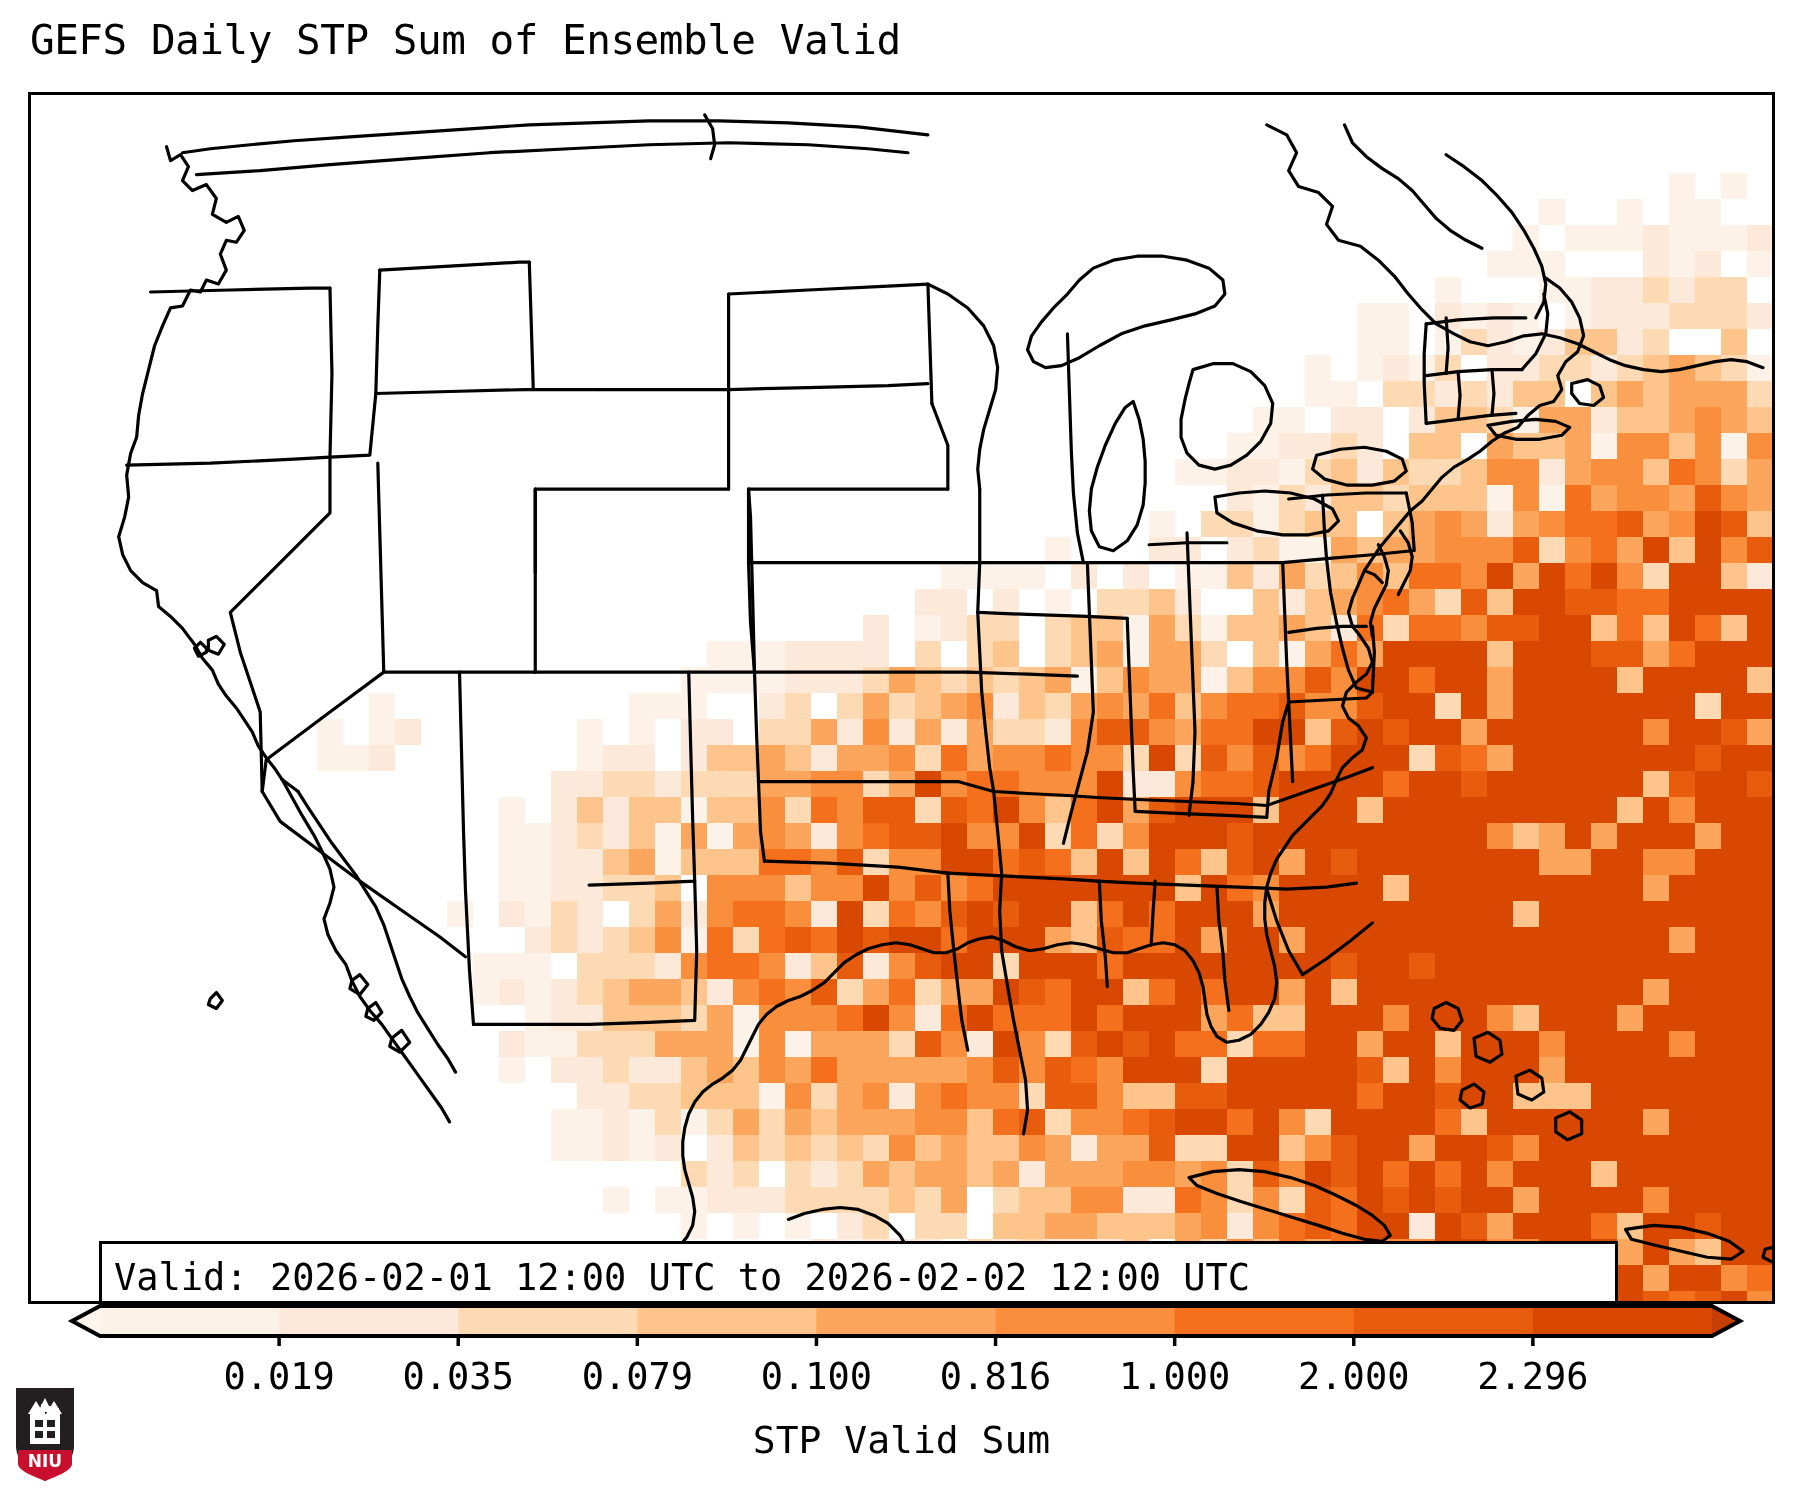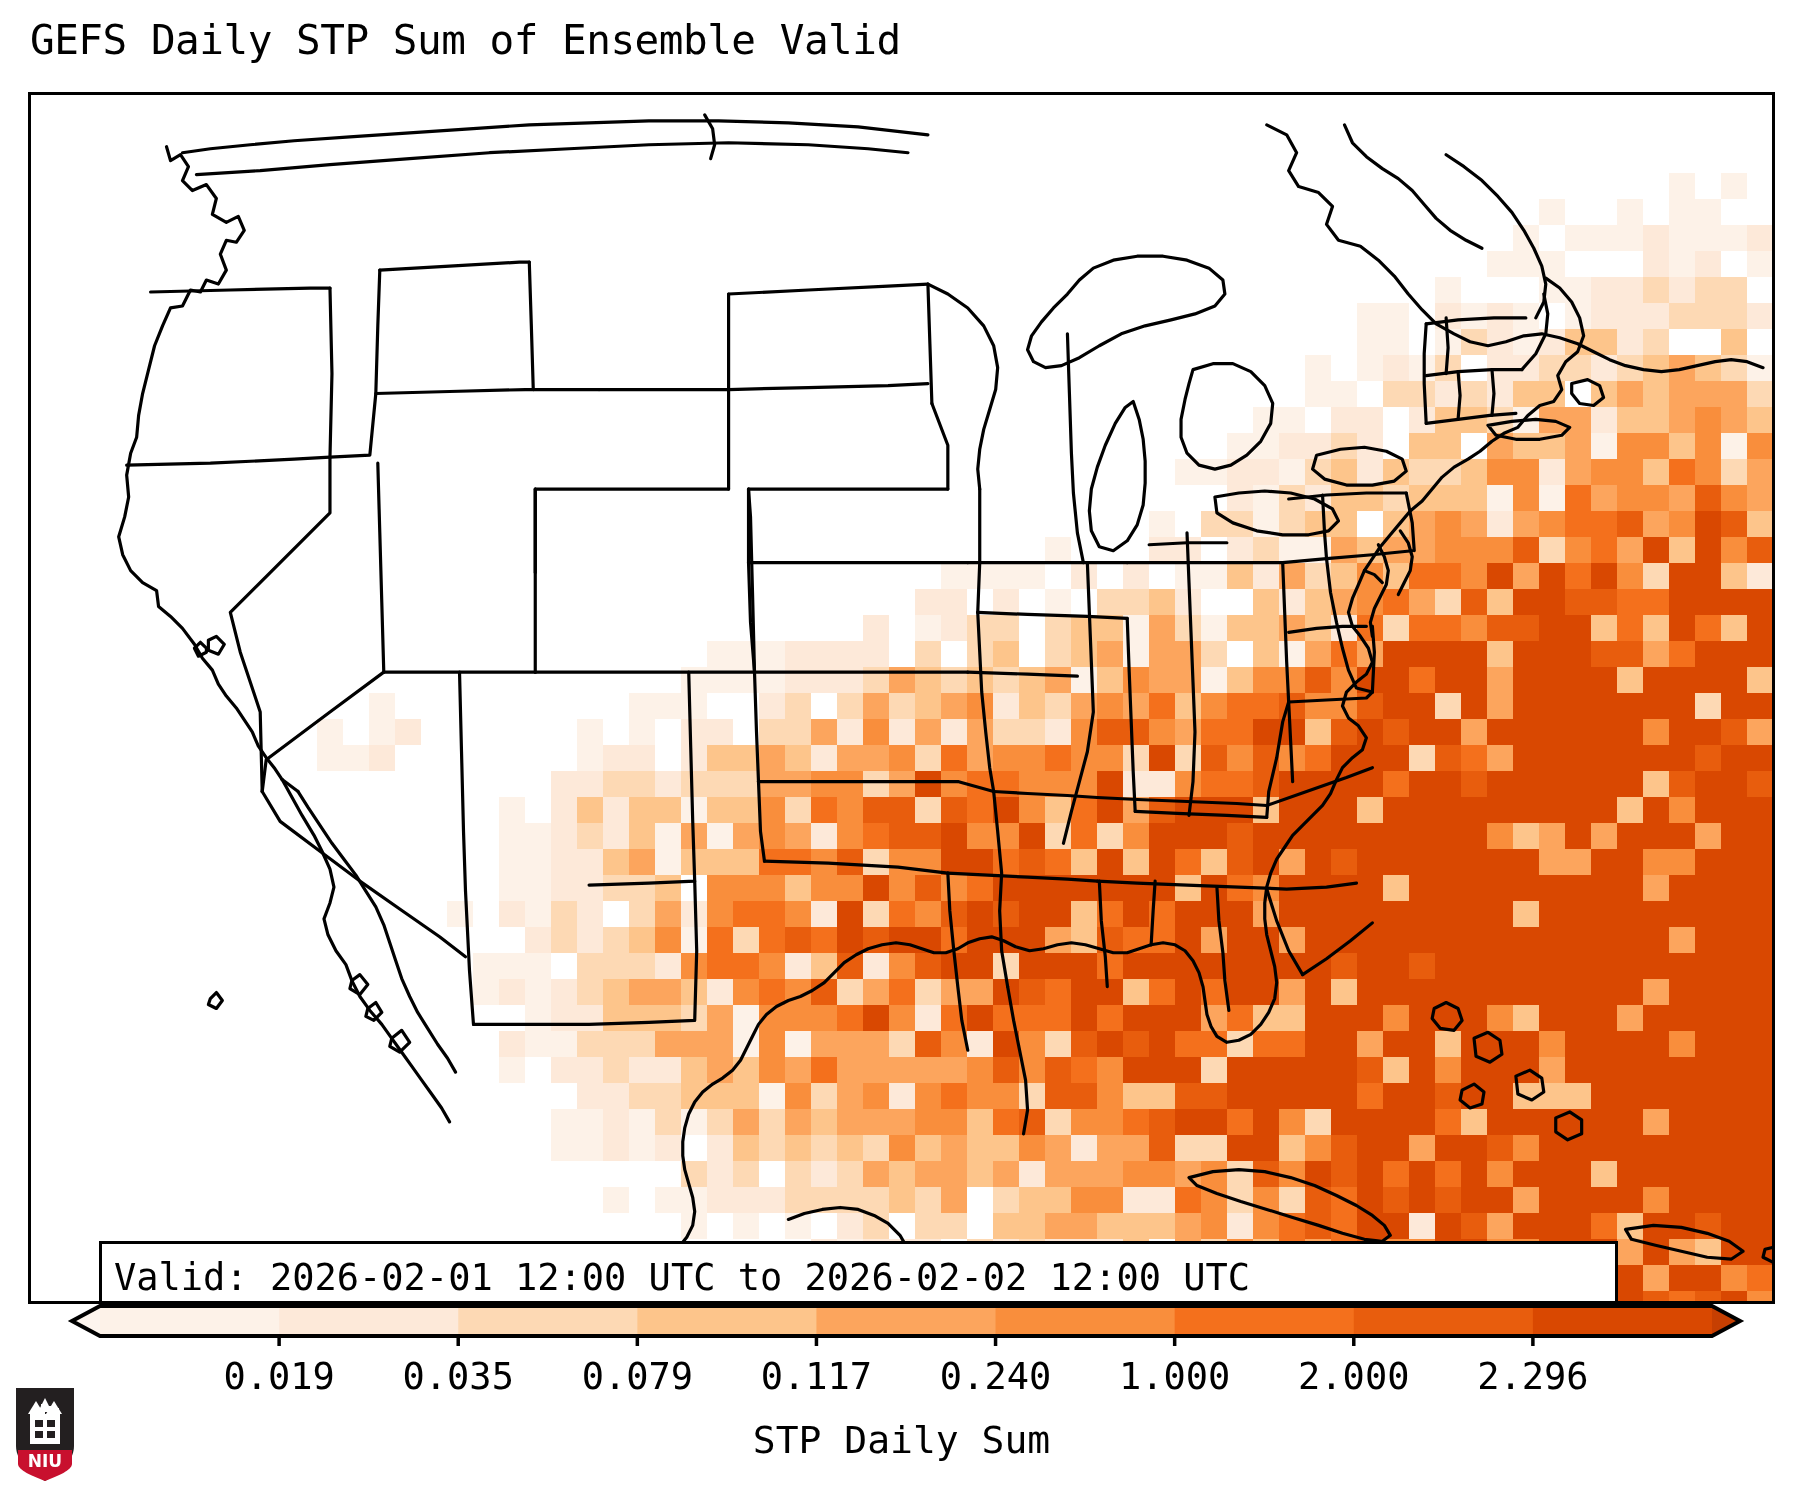--- a/index.html
+++ b/index.html
@@ -1828,27 +1828,27 @@
         <line x1="1174.6666666666667" y1="36" x2="1174.6666666666667" y2="49" stroke="#000" stroke-width="3.5"></line>
         <line x1="1353.7777777777778" y1="36" x2="1353.7777777777778" y2="49" stroke="#000" stroke-width="3.5"></line>
         <line x1="1532.888888888889" y1="36" x2="1532.888888888889" y2="49" stroke="#000" stroke-width="3.5"></line>
       </g>
   </svg>
 </div>
 <div id="cbar-ticklabels">
     <div class="cb-tlabel" style="left: 279.111px;">0.019</div>
     <div class="cb-tlabel" style="left: 458.222px;">0.035</div>
     <div class="cb-tlabel" style="left: 637.333px;">0.079</div>
-    <div class="cb-tlabel" style="left: 816.444px;">0.117</div>
-    <div class="cb-tlabel" style="left: 995.556px;">0.240</div>
+    <div class="cb-tlabel" style="left: 816.444px;">0.100</div>
+    <div class="cb-tlabel" style="left: 995.556px;">0.816</div>
     <div class="cb-tlabel" style="left: 1174.67px;">1.000</div>
     <div class="cb-tlabel" style="left: 1353.78px;">2.000</div>
     <div class="cb-tlabel" style="left: 1532.89px;">2.296</div>
   </div>
-<div id="cbar-axis-label">STP Daily Sum</div>
+<div id="cbar-axis-label">STP Valid Sum</div>
 
 <div id="niu-logo">
   <svg width="62" height="100" viewBox="0 0 62 100">
     <path d="M2,4 L60,4 L60,62 C60,80 40,92 31,97 C22,92 2,80 2,62 Z" fill="#231f20"></path>
     <g fill="#ffffff">
       <rect x="16" y="30" width="30" height="30"></rect>
       <rect x="20" y="22" width="4" height="9"></rect>
       <rect x="27" y="20" width="4" height="11"></rect>
       <rect x="34" y="22" width="4" height="9"></rect>
       <rect x="41" y="24" width="4" height="7"></rect>

